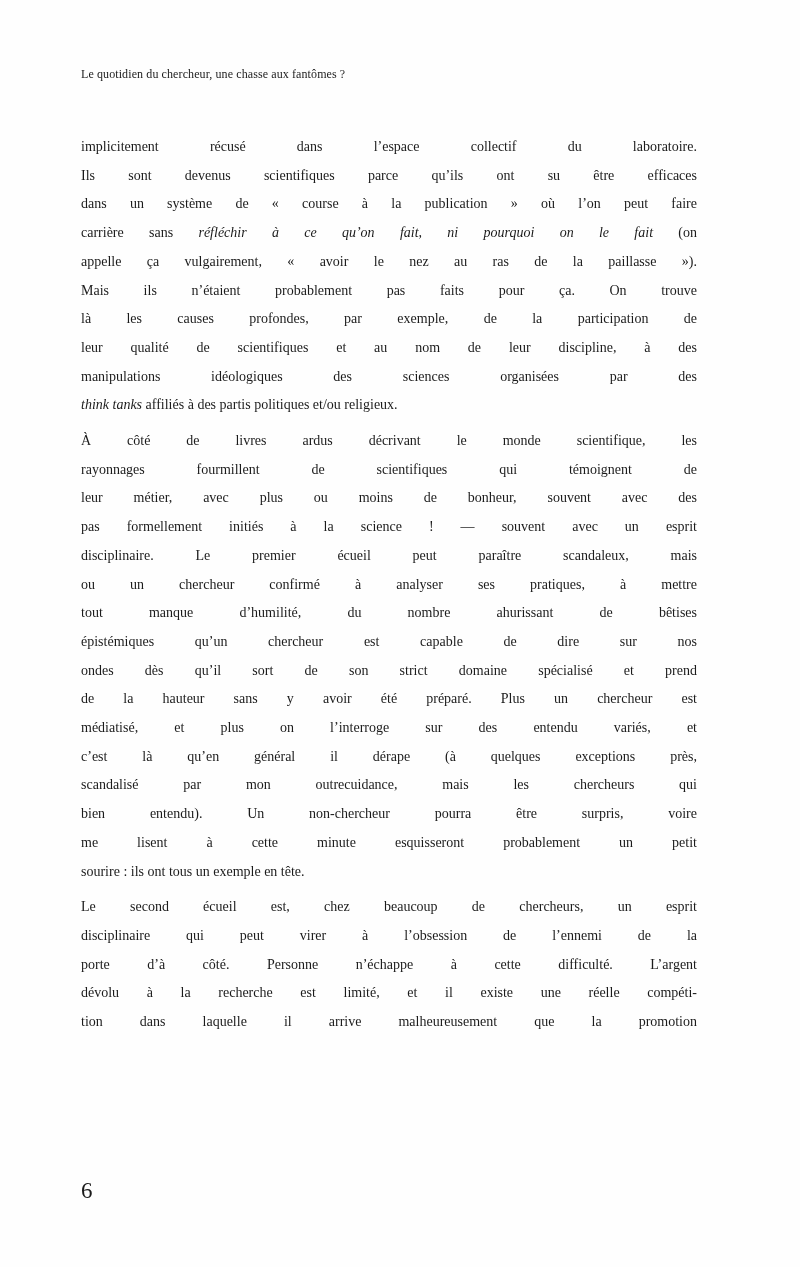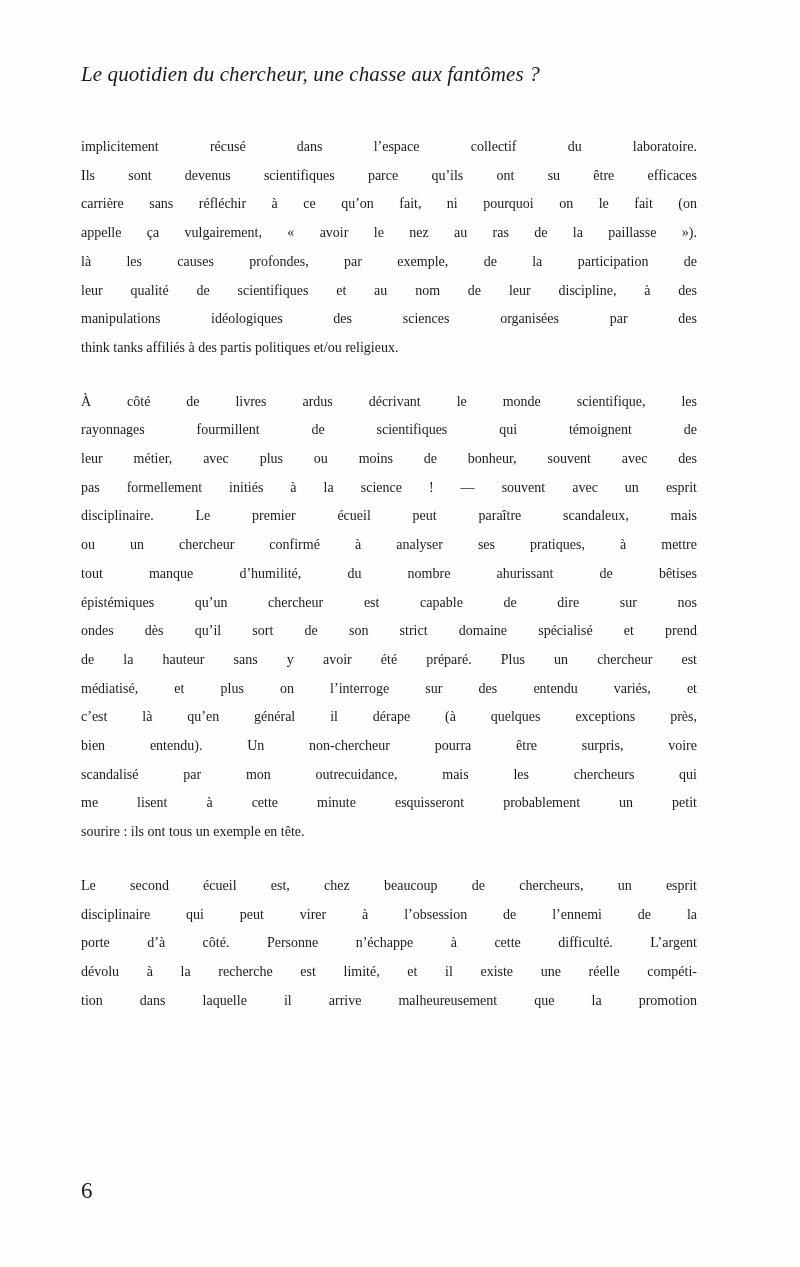--- a/index.html
+++ b/index.html
@@ -10,85 +10,86 @@
     background: #fefefe;
     font-family: "Liberation Serif", "DejaVu Serif", serif;
     color: #1b1b1b;
     overflow: hidden;
   }
   .running-head {
     position: absolute;
     left: 81px;
     top: 62px;
     width: 640px;
-    font-size: 21px;
+    font-size: 12px;
     line-height: 24px;
     letter-spacing: 0.1px;
-    font-style: italic;
   }
   .body-text {
     position: absolute;
     left: 81px;
     top: 133px;
     width: 616px;
     font-size: 14px;
   }
   .paragraph { margin: 0; }
-  .paragraph + .paragraph { margin-top: 25px; }
+  .paragraph + .paragraph { margin-top: 7px; }
   .line {
     line-height: 28.7px;
     text-align: justify;
     text-align-last: justify;
     white-space: normal;
   }
   .line.no-justify {
     text-align: left;
     text-align-last: left;
   }
-  .italic { }
+  .italic { font-style: italic; }
   .page-number {
     position: absolute;
     left: 81px;
     top: 1177px;
     font-size: 23px;
     line-height: 28px;
   }
 </style>
 </head>
 <body>
 
 <div class="book-page">
   <div class="running-head">Le quotidien du chercheur, une chasse aux fantômes ?</div>
 
   <div class="body-text">
       <div class="paragraph">
         <div class="line"><span class="">implicitement récusé dans l’espace collectif du laboratoire.</span></div>
         <div class="line"><span class="">Ils sont devenus scientifiques parce qu’ils ont su être efficaces</span></div>
+        <div class="line"><span class="">dans un système de « course à la publication » où l’on peut faire</span></div>
         <div class="line"><span class="">carrière sans </span><span class="italic">réfléchir à ce qu’on fait, ni pourquoi on le fait</span><span class=""> (on</span></div>
         <div class="line"><span class="">appelle ça vulgairement, « avoir le nez au ras de la paillasse »).</span></div>
+        <div class="line"><span class="">Mais ils n’étaient probablement pas faits pour ça. On trouve</span></div>
         <div class="line"><span class="">là les causes profondes, par exemple, de la participation de</span></div>
         <div class="line"><span class="">leur qualité de scientifiques et au nom de leur discipline, à des</span></div>
         <div class="line"><span class="">manipulations idéologiques des sciences organisées par des</span></div>
         <div class="line no-justify"><span class="italic">think tanks</span><span class=""> affiliés à des partis politiques et/ou religieux.</span></div>
       </div>
       <div class="paragraph">
         <div class="line"><span class="">À côté de livres ardus décrivant le monde scientifique, les</span></div>
         <div class="line"><span class="">rayonnages fourmillent de scientifiques qui témoignent de</span></div>
         <div class="line"><span class="">leur métier, avec plus ou moins de bonheur, souvent avec des</span></div>
         <div class="line"><span class="">pas formellement initiés à la science ! — souvent avec un esprit</span></div>
         <div class="line"><span class="">disciplinaire. Le premier écueil peut paraître scandaleux, mais</span></div>
         <div class="line"><span class="">ou un chercheur confirmé à analyser ses pratiques, à mettre</span></div>
         <div class="line"><span class="">tout manque d’humilité, du nombre ahurissant de bêtises</span></div>
         <div class="line"><span class="">épistémiques qu’un chercheur est capable de dire sur nos</span></div>
         <div class="line"><span class="">ondes dès qu’il sort de son strict domaine spécialisé et prend</span></div>
         <div class="line"><span class="">de la hauteur sans y avoir été préparé. Plus un chercheur est</span></div>
         <div class="line"><span class="">médiatisé, et plus on l’interroge sur des entendu variés, et</span></div>
         <div class="line"><span class="">c’est là qu’en général il dérape (à quelques exceptions près,</span></div>
+        <div class="line"><span class="">scandalisé par mon outrecuidance, mais les chercheurs qui</span></div>
         <div class="line"><span class="">bien entendu). Un non-chercheur pourra être surpris, voire</span></div>
-        <div class="line"><span class="">scandalisé par mon outrecuidance, mais les chercheurs qui</span></div>
         <div class="line"><span class="">me lisent à cette minute esquisseront probablement un petit</span></div>
         <div class="line no-justify"><span class="">sourire : ils ont tous un exemple en tête.</span></div>
       </div>
       <div class="paragraph">
         <div class="line"><span class="">Le second écueil est, chez beaucoup de chercheurs, un esprit</span></div>
         <div class="line"><span class="">disciplinaire qui peut virer à l’obsession de l’ennemi de la</span></div>
         <div class="line"><span class="">porte d’à côté. Personne n’échappe à cette difficulté. L’argent</span></div>
         <div class="line"><span class="">dévolu à la recherche est limité, et il existe une réelle compéti-</span></div>
         <div class="line"><span class="">tion dans laquelle il arrive malheureusement que la promotion</span></div>
       </div>

